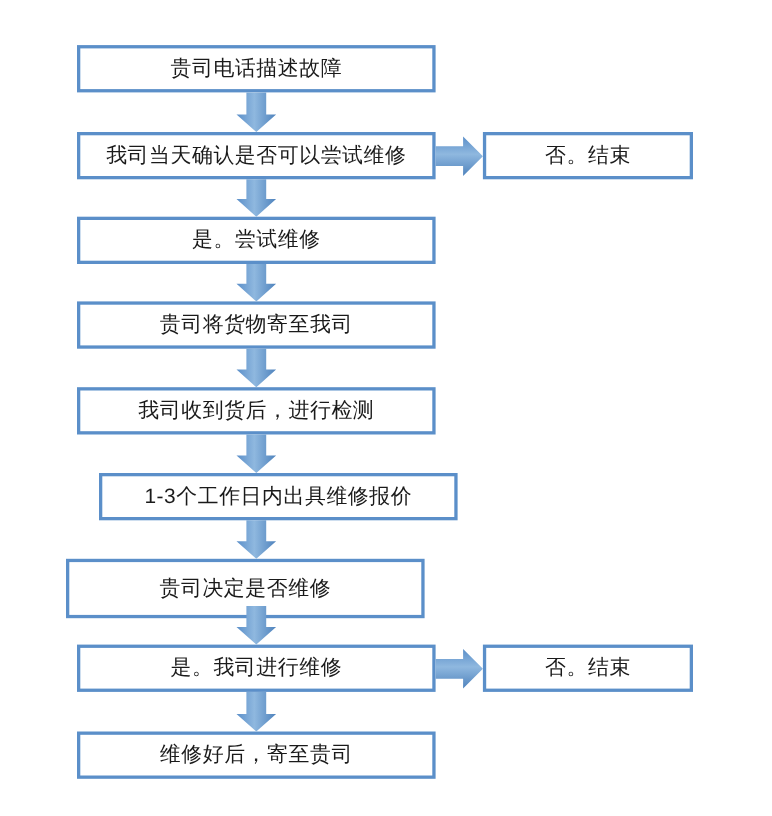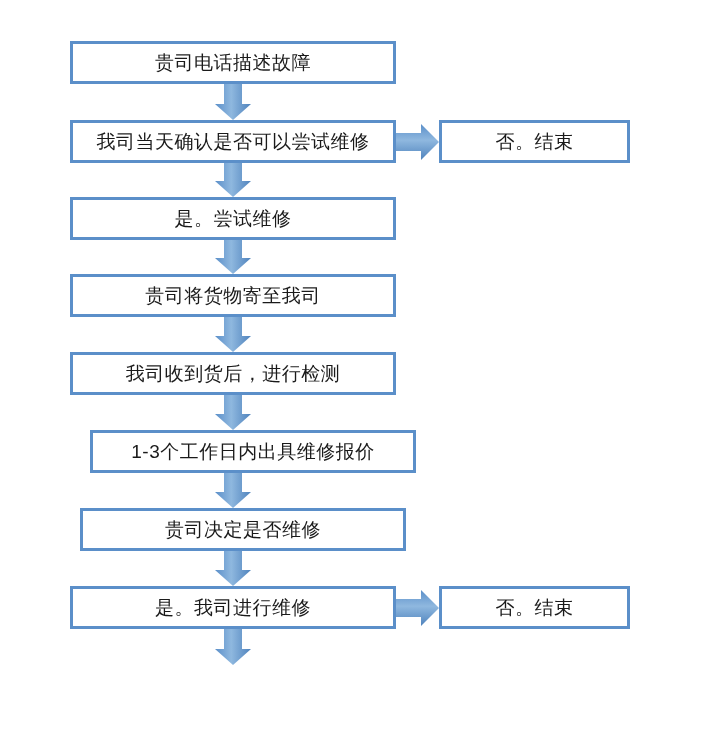--- a/index.html
+++ b/index.html
@@ -68,28 +68,31 @@
   </div>
 
   <div class="node" style="left:70px; top:352px; width:326px; height:43px;align-items:center;">
     <span class="node-label">我司收到货后，进行检测</span>
   </div>
 
   <div class="node" style="left:70px; top:430px; width:326px; height:43px;margin-left:20px;">
     <span class="node-label">1-3个工作日内出具维修报价</span>
   </div>
 
-  <div class="node" style="left:80px; top:508px; width:326px; height:43px;">
+  <div class="node" style="left:60px; top:508px; width:326px; height:54px;">
     <span class="node-label">贵司决定是否维修</span>
   </div>
 
   <div class="node" style="left:70px; top:586px; width:326px; height:43px;">
     <span class="node-label">是。我司进行维修</span>
   </div>
 
+  <div class="node" style="left:70px; top:665px; width:326px; height:43px;">
+    <span class="node-label">维修好后，寄至贵司</span>
+  </div>
 
   <div class="node" style="left:439px; top:120px; width:191px; height:43px;">
     <span class="node-label">否。结束</span>
   </div>
 
   <div class="node" style="left:439px; top:586px; width:191px; height:43px;">
     <span class="node-label">否。结束</span>
   </div>
 
   <svg class="arrow-v" style="left:215px; top:84px;" width="36" height="36" viewBox="0 0 36 36">

